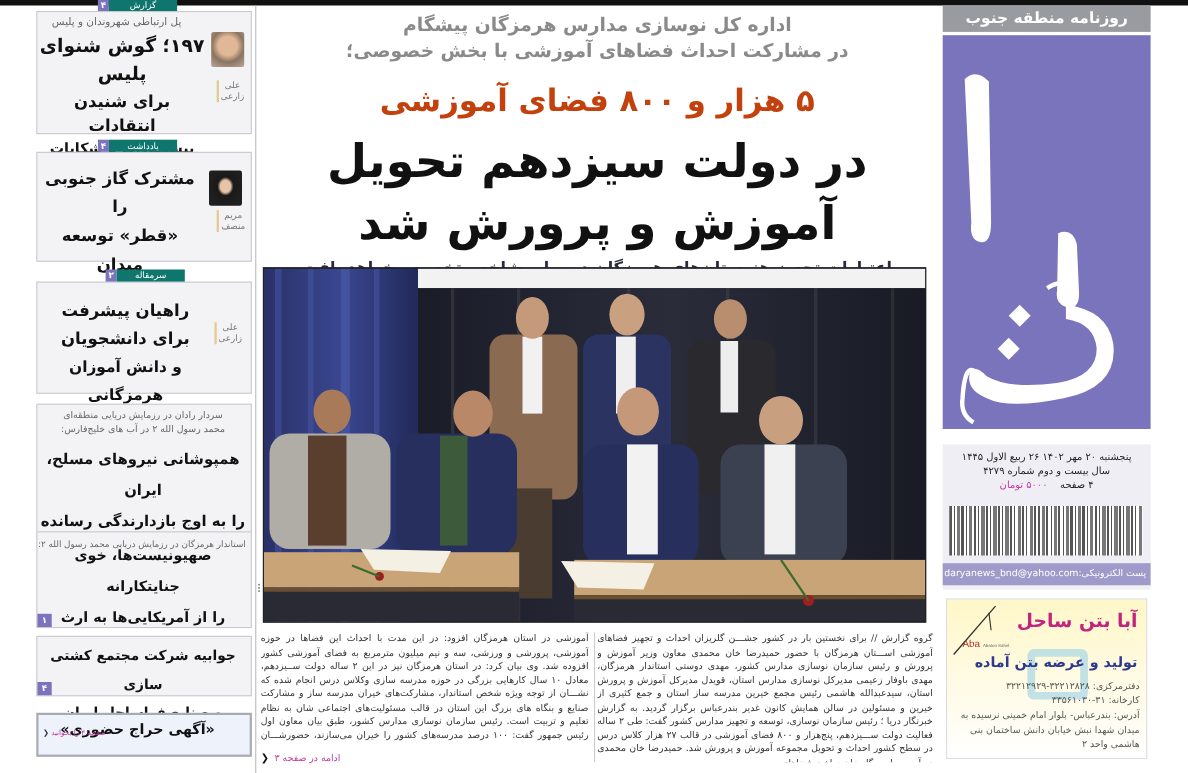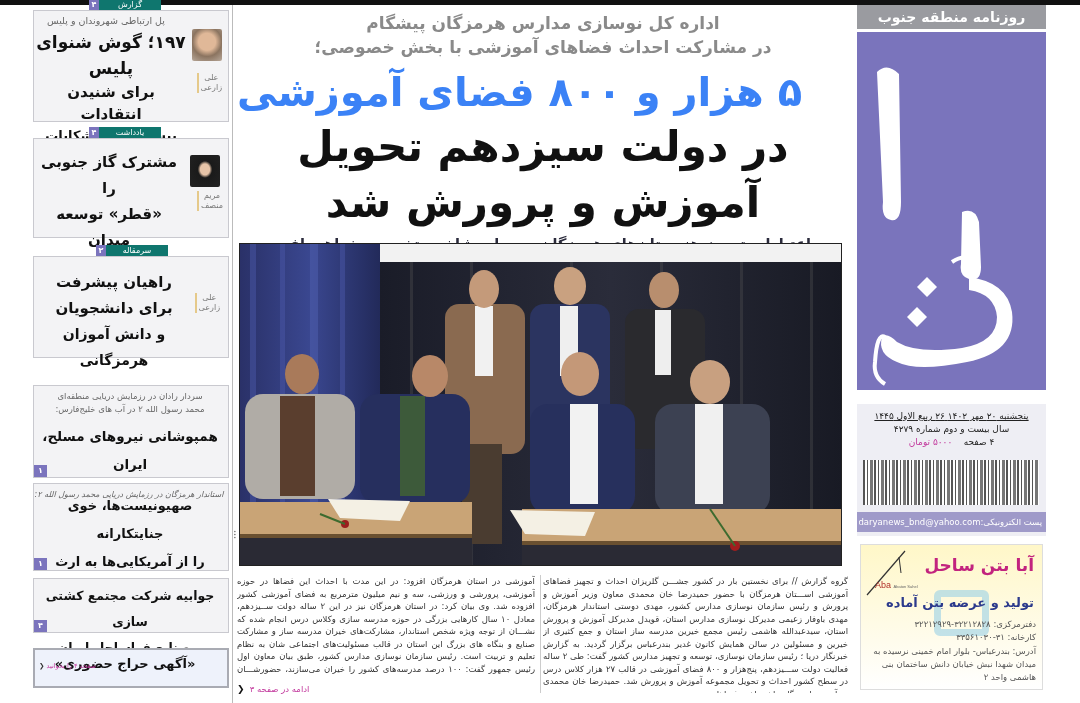--- a/index.html
+++ b/index.html
@@ -28,21 +28,21 @@
   .mast-logo { width: 189px; height: 358px; background: #7a74bc; margin-top: 3px; position: relative; overflow: hidden; }
   .issue { position: absolute; left: 857px; top: 404px; width: 189px; height: 132px; background: #eeeef4; }
   .issue-line { direction: rtl; font-size: 9px; color: #222; text-align: center; line-height: 13px; }
   .barcode { position: absolute; left: 6px; top: 56px; width: 176px; height: 45px; background: repeating-linear-gradient(90deg, #555 0 2px, #fff 2px 4px, #555 4px 5px, #fff 5px 7px, #777 7px 10px, #fff 10px 11px); }
   .email { position: absolute; left: 0; top: 108px; width: 189px; height: 20px; background: #9f9ac9; color: #fff; font-size: 8.5px; line-height: 20px; text-align: right; padding-right: 4px; direction: rtl; }
   .ad { position: absolute; left: 860px; top: 544px; width: 183px; height: 146px; background: linear-gradient(180deg, #fff7c8 0%, #fffbe6 55%, #fff 100%); border: 1px solid #ddd; }
 
   
   .center { position: absolute; left: 237px; top: 5px; width: 612px; }
   .deck { direction: rtl; text-align: center; color: #8a8a8a; font-weight: bold; font-size: 17px; line-height: 24px; }
-  .h1a { direction: rtl; text-align: left; color: #3b82f6; font-weight: bold; font-size: 40px; line-height: 54px; letter-spacing: -1px; }
+  .h1a { direction: rtl; text-align: center; color: #c2410c; font-weight: bold; font-size: 28px; line-height: 54px; letter-spacing: -1px; }
   .h1b { direction: rtl; text-align: center; color: #111; font-weight: bold; font-size: 42px; line-height: 56px; letter-spacing: -1.5px; }
   .sub { direction: rtl; text-align: center; font-weight: bold; font-size: 14.5px; color: #2b2b3c; line-height: 22px; }
   .sub span { border-bottom: 2px solid #7a74bc; padding-bottom: 1px; }
   .photo-main { position: absolute; left: 239px; top: 243px; width: 603px; height: 323px; background: #1e2233; overflow: hidden; border: 1px solid #222; }
   .credit { position: absolute; left: 232px; top: 530px; font-size: 5px; color: #666; writing-mode: vertical-rl; }
   .body-text { position: absolute; direction: rtl; text-align: justify; font-size: 8.5px; color: #333; line-height: 12.5px; }
   .cont { color: #c2379c; font-size: 8.5px; }
 </style>
 </head>
 <body>
@@ -101,34 +101,34 @@
       <div>علی</div>
         <div>زارعی</div>
     </div>
     <div class="bighead rtl" style="position:absolute;right:34px;top:12px;width:160px;">
       <div style="font-size:15px;line-height:26px;">راهیان پیشرفت</div>
       <div style="font-size:15px;line-height:26px;">برای دانشجویان</div>
       <div style="font-size:14px;line-height:26px;">و دانش آموزان هرمزگانی</div>
     </div>
   </div>
 
-  <div class="box" style="top:380px;height:93px;">
+  <div class="box" style="top:362px;height:130px;">
     <div class="kicker rtl" style="position:absolute;right:6px;top:4px;width:184px;font-size:8.5px;line-height:13px;">
       <div>سردار رادان در رزمایش دریایی منطقه‌ای</div>
       <div>محمد رسول الله ۲ در آب های خلیج‌فارس:</div>
     </div>
     <div class="bighead rtl" style="position:absolute;right:4px;top:36px;width:188px;">
       <div style="font-size:13.5px;line-height:28px;">همپوشانی نیروهای مسلح، ایران</div>
       <div style="font-size:13.5px;line-height:28px;">را به اوج بازدارندگی رسانده است</div>
     </div>
     <div class="pagenum">۱</div>
   </div>
 
   <div class="box" style="top:478px;height:88px;">
-    <div class="kicker rtl" style="position:absolute;right:4px;top:4px;width:190px;font-size:8px;font-style:italic;">استاندار هرمزگان در رزمایش دریایی محمد رسول الله ۲:</div>
+    <div class="kicker rtl" style="position:absolute;right:4px;top:4px;width:190px;font-size:8px;">استاندار هرمزگان در رزمایش دریایی محمد رسول الله ۲:</div>
     <div class="bighead rtl" style="position:absolute;right:4px;top:8px;width:188px;">
       <div style="font-size:13px;line-height:28px;">صهیونیست‌ها، خوی جنایتکارانه</div>
       <div style="font-size:13px;line-height:28px;">را از آمریکایی‌ها به ارث برده‌اند</div>
     </div>
     <div class="pagenum">۱</div>
   </div>
 
   <div class="box" style="top:573px;height:55px;">
     <div class="bighead rtl" style="position:absolute;right:4px;top:4px;width:188px;">
       <div style="font-size:12.5px;line-height:26px;">جوابیه شرکت مجتمع کشتی سازی</div>
@@ -260,21 +260,21 @@
       <path d="M112 245 Q150 250 155 280 Q160 320 110 330 Q60 340 40 330 Q20 322 25 305 Q30 300 40 310 Q60 322 105 316 Q140 310 140 285 Q138 262 112 258 Z" fill="#fff"></path>
       <path d="M28 305 Q20 300 18 330 Q16 345 28 352" stroke="#fff" stroke-width="4" fill="none"></path>
       <path d="M60 255 L70 245 L80 255 L70 265 Z" fill="#fff"></path>
       <path d="M50 285 L60 275 L70 285 L60 295 Z" fill="#fff"></path>
       <path d="M95 230 Q110 220 118 232" stroke="#fff" stroke-width="4" fill="none"></path>
     </svg>
   </div>
 </div>
 
 <div class="issue">
-  <div class="issue-line" style="margin-top:6px;text-decoration:underline;">پنجشنبه ۲۰ مهر ۱۴۰۲   ۲۶ ربیع الاول ۱۴۴۵</div>
+  <div class="issue-line" style="margin-top:6px;">پنجشنبه ۲۰ مهر ۱۴۰۲   ۲۶ ربیع الاول ۱۴۴۵</div>
   <div class="issue-line">سال بیست و دوم   شماره ۴۲۷۹</div>
   <div class="issue-line">
     <span>۴ صفحه</span>
     &nbsp;&nbsp;
     <span style="color:#c2379c;">۵۰۰۰ تومان</span>
   </div>
   <div class="barcode"></div>
   <div class="email">
     <span>پست الکترونیکی:</span><span style="direction:ltr;unicode-bidi:embed;">daryanews_bnd@yahoo.com</span>
   </div>

